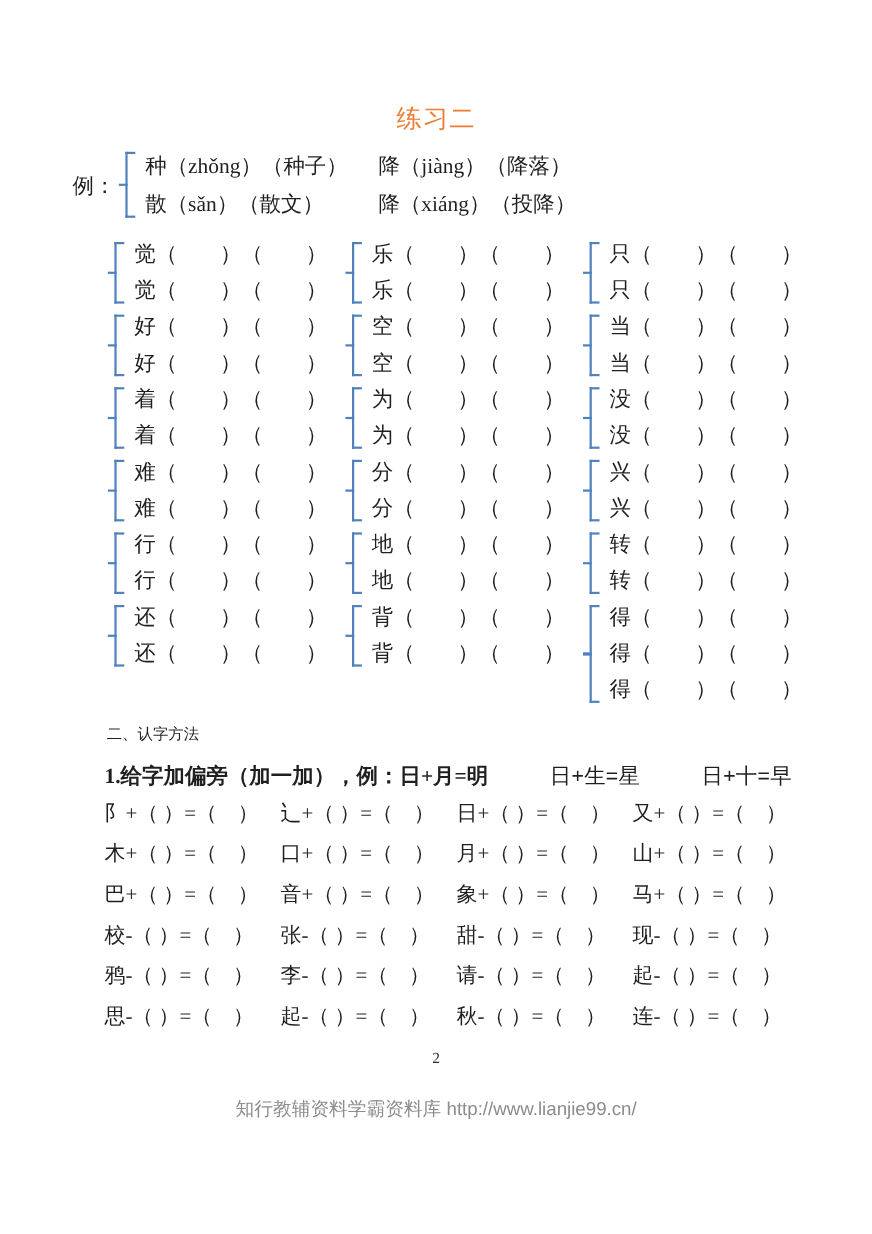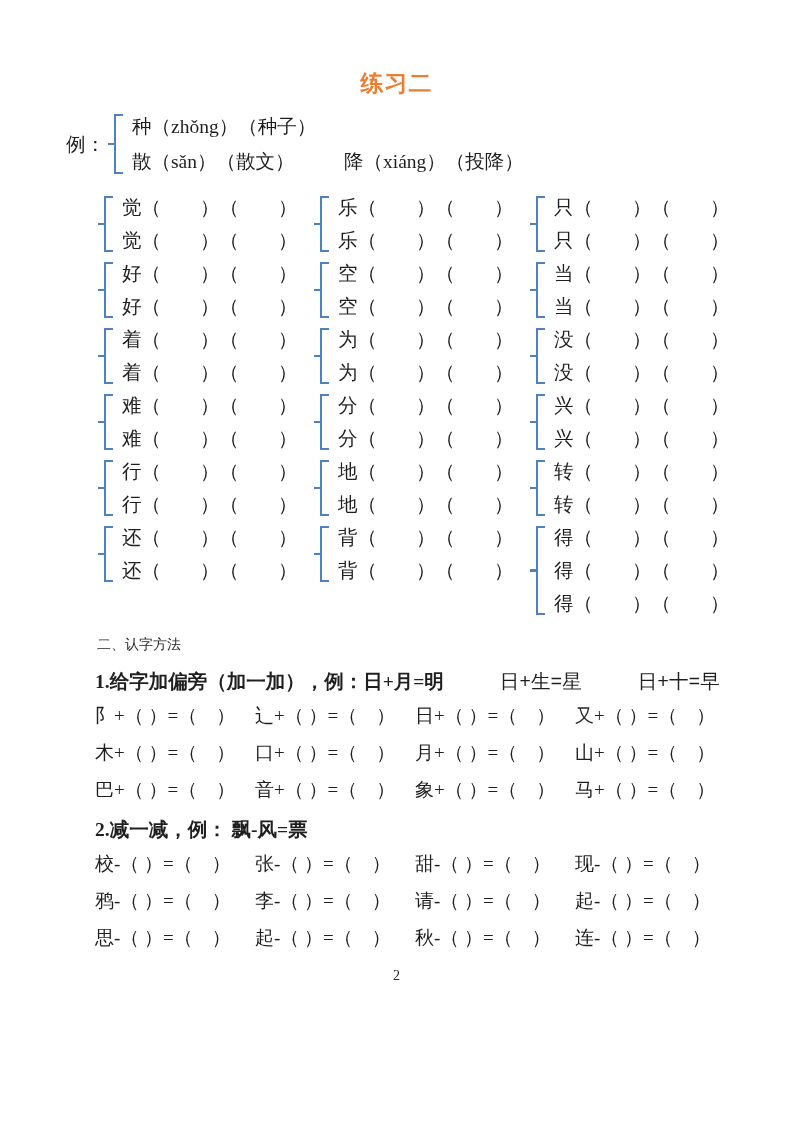--- a/index.html
+++ b/index.html
@@ -14,24 +14,24 @@
     width: 793px;
     height: 1122px;
     margin: 0 auto;
     background: #ffffff;
     overflow: hidden;
     position: relative;
     color: var(--ink);
     font-family: "Liberation Serif", "DejaVu Serif", serif;
   }
   .title {
-    padding-top: 68px;
+    padding-top: 92px;
     text-align: center;
     font-family: "Liberation Sans", "DejaVu Sans", sans-serif;
-    font-weight: 700;
+    font-weight: 400;
     font-size: 23px;
     letter-spacing: 1px;
     color: var(--accent);
   }
   .h1 {
     margin: 16px 0 0 97px;
     font-size: 19.5px;
     line-height: 26px;
   }
   
@@ -124,21 +124,21 @@
 
 <div class="page">
 
   <div class="title">练习二</div>
 
 
   <div class="example">
     <span class="ex-label">例：</span>
     <div class="brk"></div>
     <div class="ex-rows">
-        <div class="ex-row"><span class="ex-entry">种（zhǒng）（种子）</span></div>
+        <div class="ex-row"><span class="ex-entry">种（zhǒng）（种子）</span><span class="ex-entry">降（jiàng）（降落）</span></div>
         <div class="ex-row"><span class="ex-entry">散（sǎn）（散文）</span><span class="ex-entry">降（xiáng）（投降）</span></div>
       </div>
   </div>
 
   <div class="groups">
       <div class="group-row">
         <div class="pair">
           <div class="brk"></div>
           <div class="lines">
             <div class="line">觉（　　）（　　）</div>
@@ -299,23 +299,20 @@
         <div class="cell">山+（ ）=（　）</div>
       </div>
       <div class="four-row">
         <div class="cell">巴+（ ）=（　）</div>
         <div class="cell">音+（ ）=（　）</div>
         <div class="cell">象+（ ）=（　）</div>
         <div class="cell">马+（ ）=（　）</div>
       </div>
     </div>
 
-  <div class="intro-row sub2-gap">
-    <span class="intro">2.减一减，例： 飘-风=票</span>
-  </div>
 
   <div class="four-rows">
       <div class="four-row">
         <div class="cell">校-（ ）=（　）</div>
         <div class="cell">张-（ ）=（　）</div>
         <div class="cell">甜-（ ）=（　）</div>
         <div class="cell">现-（ ）=（　）</div>
       </div>
       <div class="four-row">
         <div class="cell">鸦-（ ）=（　）</div>
@@ -325,14 +322,15 @@
       </div>
       <div class="four-row">
         <div class="cell">思-（ ）=（　）</div>
         <div class="cell">起-（ ）=（　）</div>
         <div class="cell">秋-（ ）=（　）</div>
         <div class="cell">连-（ ）=（　）</div>
       </div>
     </div>
 
   <div class="pagenum">2</div>
+  <div class="footer">知行教辅资料学霸资料库 http://www.lianjie99.cn/</div>
 
 </div>
 
 </body></html>

